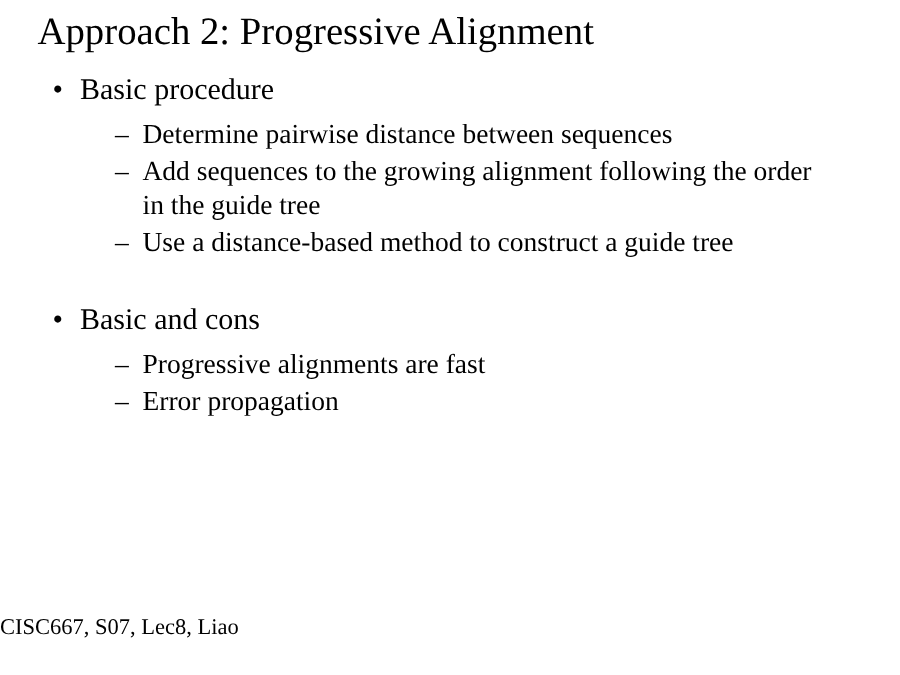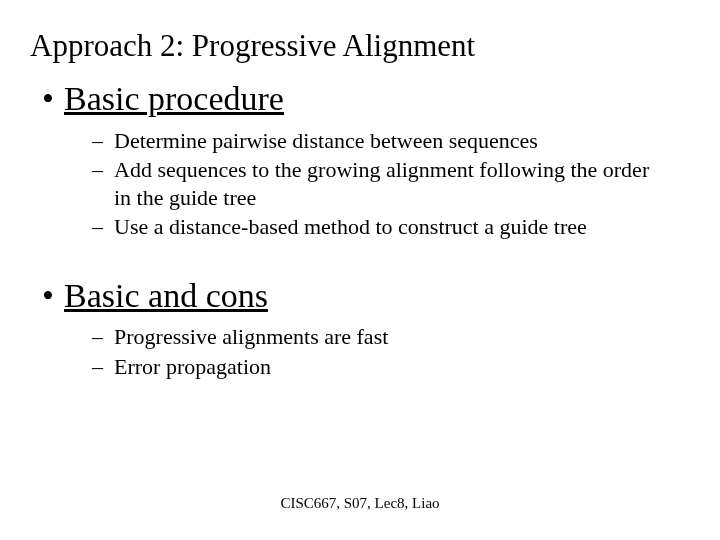--- a/index.html
+++ b/index.html
@@ -6,36 +6,35 @@
     margin: 0;
     padding: 0;
     width: 720px;
     height: 540px;
     background: #ffffff;
     font-family: "Times New Roman", Times, serif;
     color: #000;
     position: relative;
   }
   .slide {
-    padding: 28px 30px 0 30px;
+    padding: 7px 30px 0 30px;
     box-sizing: border-box;
     width: 100%;
     height: 100%;
   }
   .title {
     font-size: 31px;
     margin: 0 0 14px 0;
     font-weight: normal;
   }
   .bullet-l1 {
-    font-size: 34px;
+    font-size: 24px;
     margin: 0 0 6px 34px;
     position: relative;
     line-height: 1.25;
-    text-decoration: underline;
   }
   .bullet-l1::before {
     content: "•";
     position: absolute;
     left: -22px;
     top: 0;
   }
   .bullet-l2 {
     font-size: 22px;
     margin: 0 0 2px 84px;
@@ -50,22 +49,21 @@
     top: 0;
   }
   .spacer {
     height: 32px;
   }
   .footer {
     position: absolute;
     bottom: 28px;
     left: 0;
     width: 100%;
-    text-align: center;
-    font-size: 15px;
+    font-size: 18px;
   }
 </style>
 </head>
 <body>
 
 <div class="slide">
   <h1 class="title">Approach 2: Progressive Alignment</h1>
 
   <div class="bullet-l1">Basic procedure</div>
   <div class="bullet-l2">Determine pairwise distance between sequences</div>

